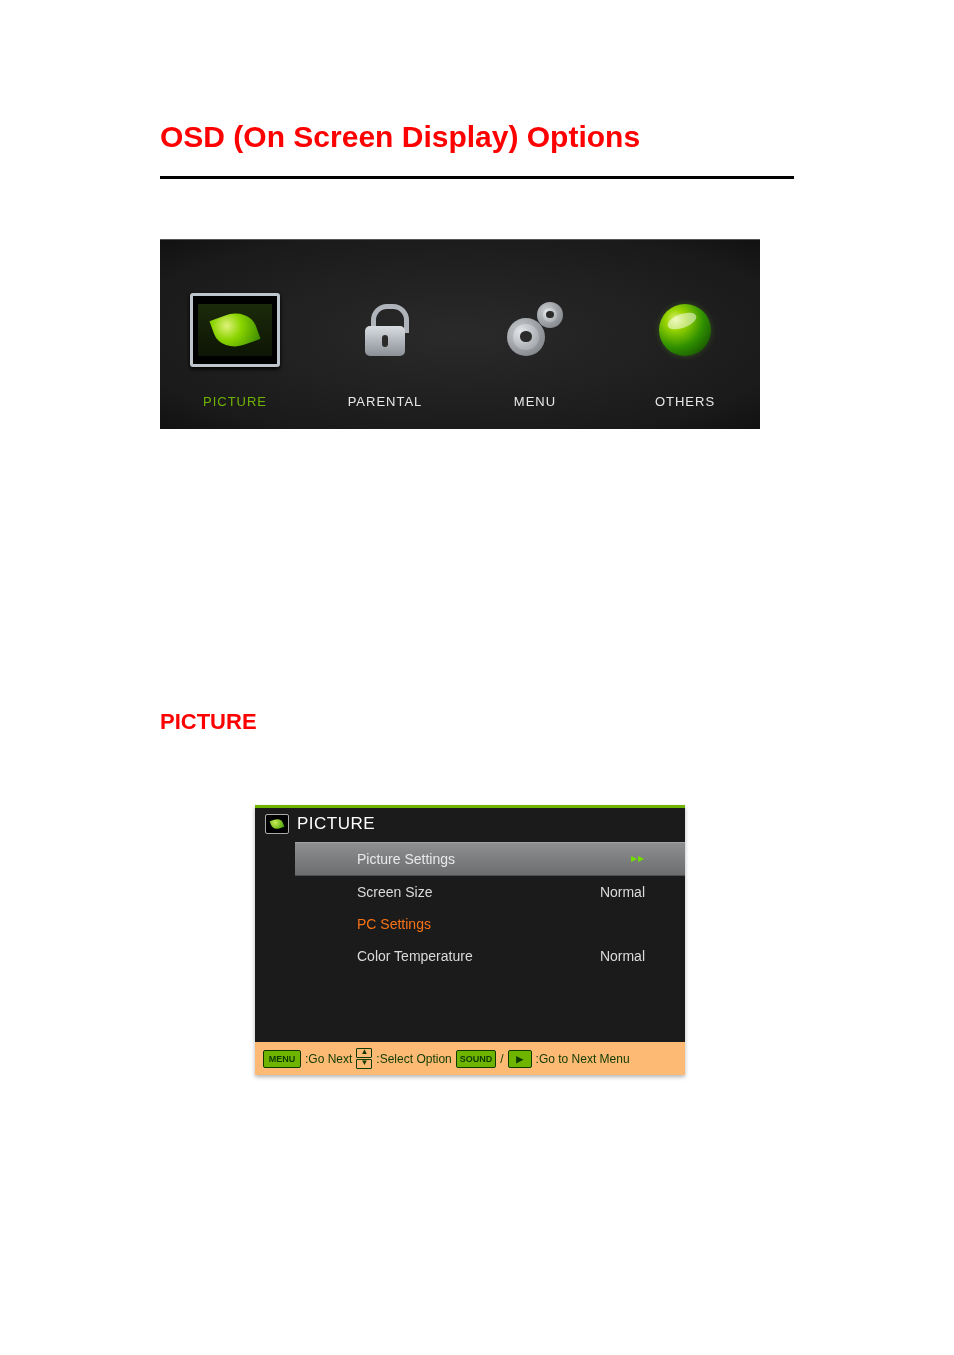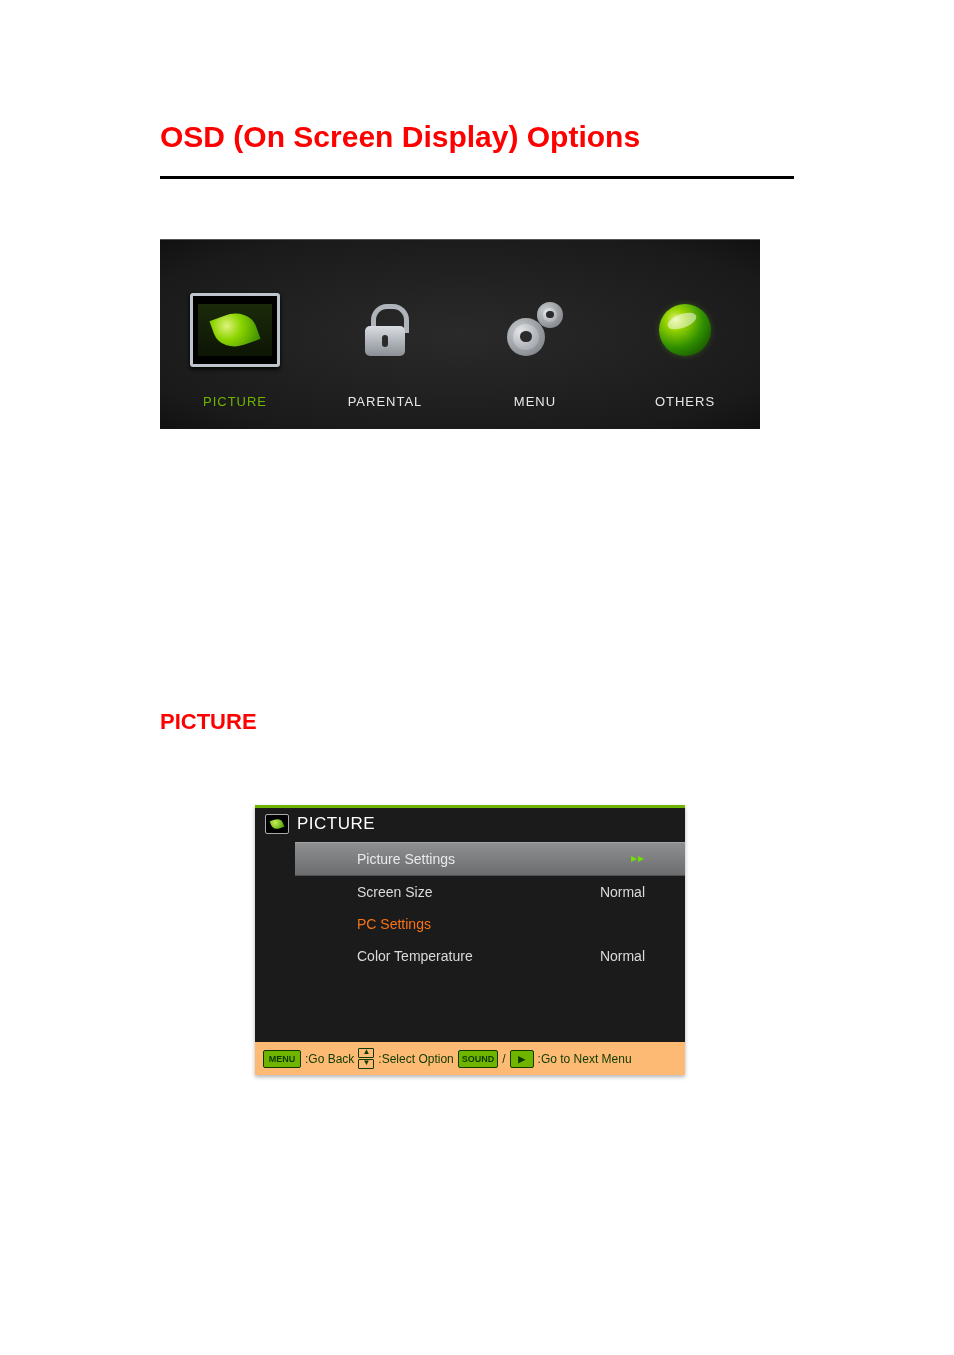--- a/index.html
+++ b/index.html
@@ -269,21 +269,21 @@
         <span></span>
       </div>
       <div class="row">
         <span>Color Temperature</span>
         <span>Normal</span>
       </div>
     </div>
 
     <div class="footer">
       <span class="key">MENU</span>
-      <span>:Go Back</span>
+      <span>:Go Next</span>
       <span class="key-stack">
         <span class="key-arrow">▲</span>
           <span class="key-arrow">▼</span>
       </span>
       <span>:Select Option</span>
       <span class="key">SOUND</span>
       <span>/</span>
       <span class="key sq">▶</span>
       <span>:Go to Next Menu</span>
     </div>

